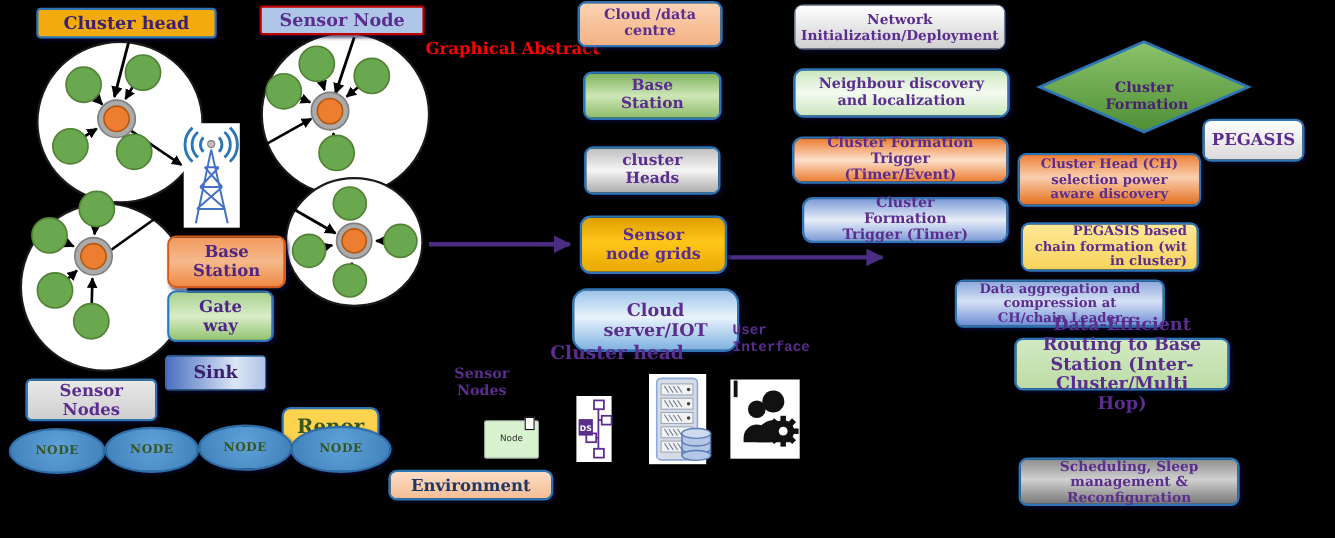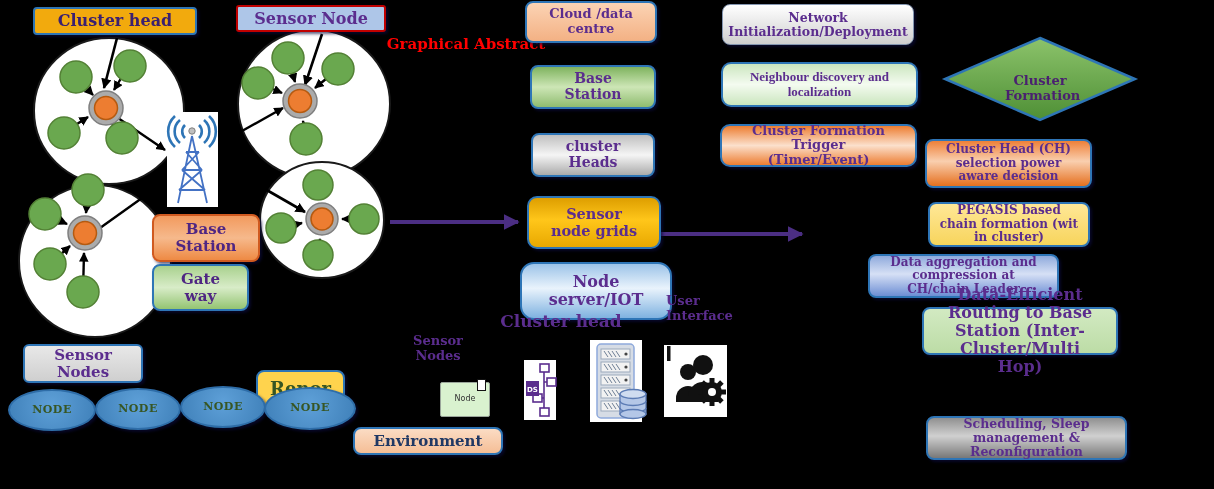--- a/index.html
+++ b/index.html
@@ -187,20 +187,23 @@
     </div>
 
   <div class="lbl" style="left:366px;top:36px;width:200px;font-size:15px;color:#FF0000;">Graphical Abstract</div>
 
   <div class="box" style="left:152px;top:214px;width:104px;height:44px;background:linear-gradient(180deg,#F29A5E,#F6B98C 50%,#EE8A44);border:2.5px solid #D05A20;border-radius:8px;font-size:15px;">
       <span style="width:70px;">Base Station</span>
     </div>
   <div class="box" style="left:152px;top:264px;width:93px;height:43px;background:linear-gradient(180deg,#A9D18E,#D8ECC8 50%,#94C472);border:2px solid #2E75B6;border-radius:8px;font-size:15px;">
       <span style="width:50px;">Gate way</span>
     </div>
+  <div class="box" style="left:150px;top:323px;width:90px;height:30px;background:linear-gradient(90deg,#4A6FC0,#DCE6F6 70%,#AFC2E8);border:1.5px solid #2E75B6;border-radius:4px;font-size:16px;color:#3B2070;">
+      <span>Sink</span>
+    </div>
   <div class="box" style="left:23px;top:344px;width:116px;height:35px;background:linear-gradient(180deg,#E8E8E8,#CFCFCF);border:2px solid #2E75B6;border-radius:6px;font-size:15px;color:#5B2D8E;">
       <span style="width:70px;">Sensor Nodes</span>
     </div>
   <div class="box" style="left:256px;top:344px;width:85px;height:35px;background:#FFD34D;border:2px solid #2E75B6;border-radius:8px;font-size:18px;color:#375623;margin-top:26px;">
       <span>Renor</span>
     </div>
 
   <div class="box" style="left:8px;top:389px;width:84px;height:38px;background:radial-gradient(circle at 50% 38%,#5EA0D8,#3E7FB8);border:2px solid #2E6DA8;border-radius:50%;font-size:11px;color:#375623;letter-spacing:.5px;">
       <span>NODE</span>
     </div>
@@ -224,52 +227,58 @@
   <div class="box" style="left:530px;top:65px;width:122px;height:40px;background:linear-gradient(180deg,#7FB35E,#CDE6B6 50%,#8FBC6F);border:2px solid #2E75B6;border-radius:8px;font-size:14px;color:#5B2D8E;">
       <span style="width:62px;">Base Station</span>
     </div>
   <div class="box" style="left:531px;top:133px;width:120px;height:40px;background:linear-gradient(180deg,#BFBFBF,#F5F5F5 50%,#ABABAB);border:2px solid #2E75B6;border-radius:8px;font-size:14px;color:#5B2D8E;">
       <span style="width:58px;">cluster Heads</span>
     </div>
   <div class="box" style="left:527px;top:196px;width:130px;height:49px;background:linear-gradient(180deg,#DE9E00,#FFC61A 45%,#E8A800);border:2px solid #2E75B6;border-radius:10px;font-size:14.5px;color:#5B2D8E;">
       <span style="width:96px;">Sensor node grids</span>
     </div>
   <div class="box" style="left:520px;top:262px;width:148px;height:54px;background:linear-gradient(180deg,#9CC3E8,#E9F3FC 45%,#7FB2E0);border:2.5px solid #2E75B6;border-radius:14px;font-size:16px;color:#5B2D8E;">
-      <span style="width:95px;">Node server/IOT</span>
+      <span style="width:95px;">Cloud server/IOT</span>
     </div>
 
   <div class="lbl" style="left:495px;top:312px;width:132px;font-size:17px;color:#5B2D8E;">Cluster head</div>
-  <div class="lbl" style="left:666px;top:294px;width:76px;font-size:13px;color:#5B2D8E;text-align:left;">User Interface</div>
+  <div class="lbl" style="left:666px;top:294px;width:76px;font-size:13px;color:#5B2D8E;text-align:left;font-family:Liberation Mono, monospace;">User Interface</div>
   <div class="lbl" style="left:405px;top:334px;width:66px;font-size:13px;color:#5B2D8E;">Sensor Nodes</div>
 
   <div class="box" style="left:440px;top:382px;width:48px;height:33px;background:#D9F2CF;border:1.5px solid #9aa59a;border-radius:2px;box-shadow:none;font-size:8px;color:#333;font-family:'DejaVu Sans',sans-serif;font-weight:normal;">
       <span>Node</span>
     <div style="position:absolute;right:3px;top:-4px;width:7px;height:10px;background:#fff;border:1.5px solid #111;"></div>
   </div>
 
   <div class="box" style="left:722px;top:4px;width:190px;height:39px;background:linear-gradient(180deg,#FFFFFF,#CFCFCF);border:1.5px solid #8496B0;border-radius:8px;font-size:12.5px;color:#5B2D8E;justify-content:center;">
       <span style="width:184px;">Network Initialization/Deployment</span>
     </div>
   <div class="box" style="left:721px;top:62px;width:193px;height:41px;background:linear-gradient(180deg,#CBE6BF,#F4FBF0 50%,#CBE6BF);border:2.5px solid #2E75B6;border-radius:10px;font-size:13px;color:#5B2D8E;">
-      <span style="width:170px;font-family:Liberation Serif, serif;">Neighbour discovery and localization</span>
+      <span style="width:170px;">Neighbour discovery and localization</span>
     </div>
   <div class="box" style="left:720px;top:124px;width:193px;height:39px;background:linear-gradient(180deg,#ED7D31,#FBE0CC 50%,#ED7D31);border:2.5px solid #2E75B6;border-radius:10px;font-size:13px;color:#5B2D8E;">
       <span style="width:150px;">Cluster Formation Trigger (Timer/Event)</span>
     </div>
+  <div class="box" style="left:729px;top:179px;width:184px;height:38px;background:linear-gradient(180deg,#7D9BD6,#E8EEF9 50%,#7D9BD6);border:2px solid #2E75B6;border-radius:10px;font-size:13px;color:#5B2D8E;">
+      <span style="width:130px;">Cluster Formation Trigger (Timer)</span>
+    </div>
 
   <div class="lbl" style="left:990px;top:58px;width:100px;height:46px;display:flex;align-items:flex-end;justify-content:center;font-size:13px;color:#4A2070;">
       <span style="width:70px;">Cluster Formation</span>
     </div>
 
+  <div class="box" style="left:1093px;top:108px;width:89px;height:35px;background:linear-gradient(180deg,#FFFFFF,#DADADA);border:2px solid #2E75B6;border-radius:8px;font-size:15px;color:#5B2D8E;">
+      <span>PEGASIS</span>
+    </div>
 
   <div class="box" style="left:925px;top:139px;width:163px;height:45px;background:linear-gradient(180deg,#EE8038,#F9CFAF 45%,#E5701F);border:2px solid #2E75B6;border-radius:8px;font-size:12px;color:#5B2D8E;">
-      <span style="width:130px;">Cluster Head (CH) selection power aware decision</span>
+      <span style="width:130px;">Cluster Head (CH) selection power aware discovery</span>
     </div>
   <div class="box" style="left:928px;top:202px;width:158px;height:41px;background:linear-gradient(180deg,#FFE897,#F7D45C);border:2px solid #2E75B6;border-radius:8px;font-size:12px;color:#5B2D8E;">
-      <span style="width:140px;">PEGASIS based chain formation (wit in cluster)</span>
+      <span style="width:140px;text-align:right;">PEGASIS based chain formation (wit in cluster)</span>
     </div>
   <div class="box" style="left:868px;top:254px;width:187px;height:40px;background:linear-gradient(180deg,#8FAADC,#D6E0F5 45%,#6D8ED4);border:2px solid #2E75B6;border-radius:8px;font-size:12px;color:#5B2D8E;">
       <span style="width:150px;">Data aggregation and compression at CH/chain Leader</span>
     </div>
   <div class="box" style="left:922px;top:307px;width:192px;height:44px;background:linear-gradient(180deg,#D2EAC2,#BCDCA6);border:2px solid #2E75B6;border-radius:8px;font-size:16px;color:#5B2D8E;">
       <span style="width:165px;">Data-Efficient Routing to Base Station (Inter-Cluster/Multi Hop)</span>
     </div>
   <div class="box" style="left:926px;top:416px;width:197px;height:40px;background:linear-gradient(180deg,#909090,#D0D0D0 45%,#787878);border:2px solid #2E75B6;border-radius:8px;font-size:12.5px;color:#5B2D8E;">
       <span style="width:130px;">Scheduling, Sleep management &amp; Reconfiguration</span>
     </div>

